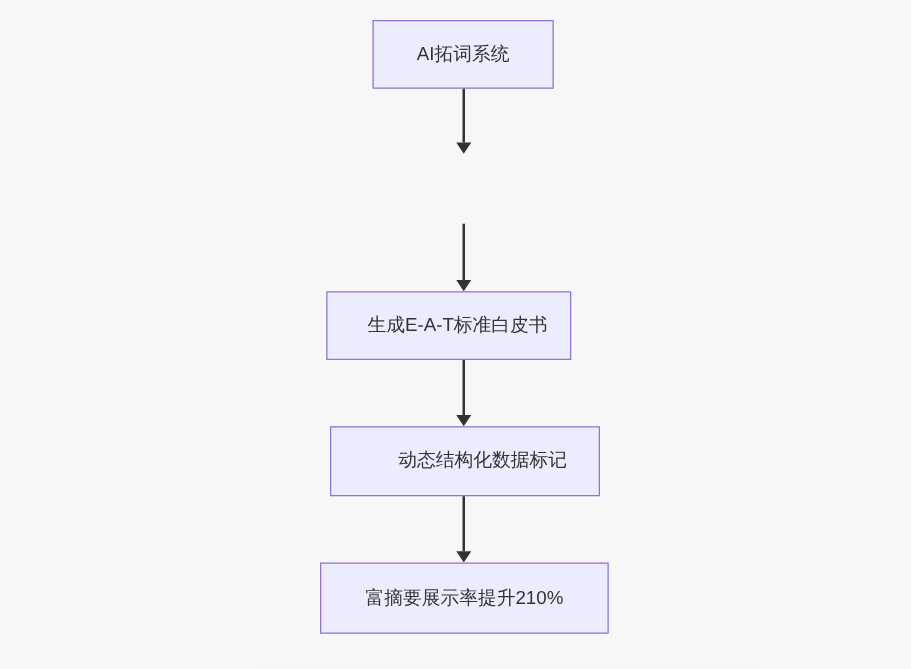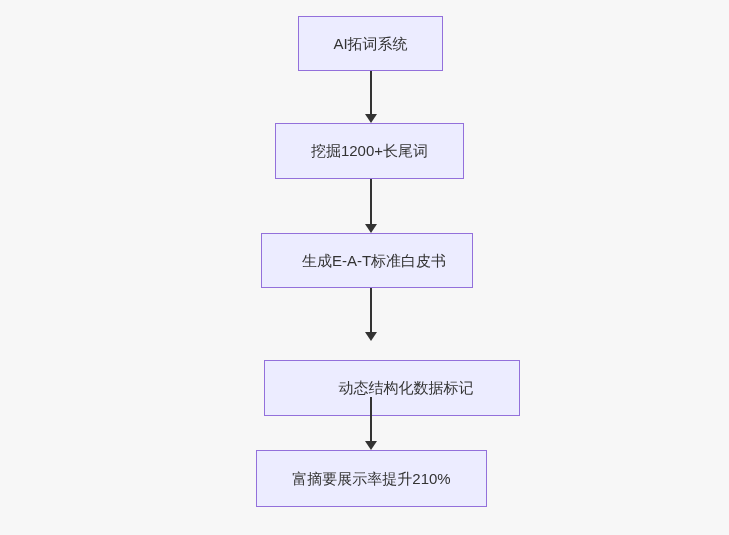--- a/index.html
+++ b/index.html
@@ -22,22 +22,22 @@
     display: flex;
     align-items: center;
     justify-content: center;
     text-align: right;
     color: var(--text, #333333);
     font-size: 15px;
     line-height: 1.2;
   }
   .n1 { left: 298px; top: 16px;  width: 145px; height: 55px; }
   .n2 { left: 275px; top: 123px; width: 189px; height: 56px; }
-  .n3 { left: 261px; top: 233px; width: 212px; height: 55px; padding-left: 14px; }
-  .n4 { left: 264px; top: 360px; width: 256px; height: 56px; padding-left: 28px; }
+  .n3 { left: 261px; top: 233px; width: 196px; height: 55px; padding-left: 14px; }
+  .n4 { left: 264px; top: 341px; width: 216px; height: 56px; padding-left: 28px; }
   .n5 { left: 256px; top: 450px; width: 231px; height: 57px; }
 
   .edge {
     position: absolute;
     left: 364px;
     width: 13px;
     display: flex;
     flex-direction: column;
     align-items: center;
   }
@@ -65,23 +65,20 @@
 
   <div class="node n1">
     <span>AI拓词系统</span>
   </div>
 
   <div class="edge e1">
     <div class="line"></div>
     <div class="head"></div>
   </div>
 
-  <div class="node n2">
-    <span>挖掘1200+长尾词</span>
-  </div>
 
   <div class="edge e2">
     <div class="line"></div>
     <div class="head"></div>
   </div>
 
   <div class="node n3">
     <span>生成E-A-T标准白皮书</span>
   </div>
 

